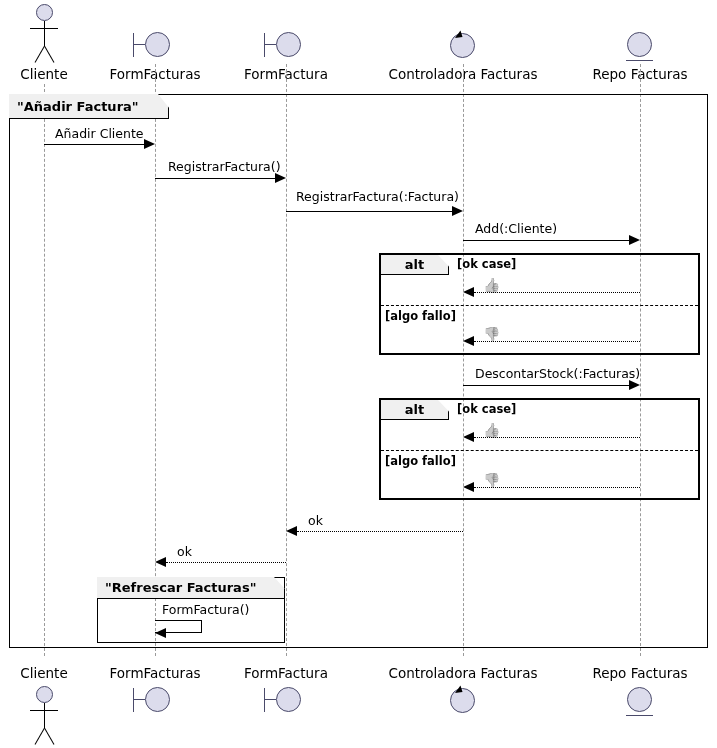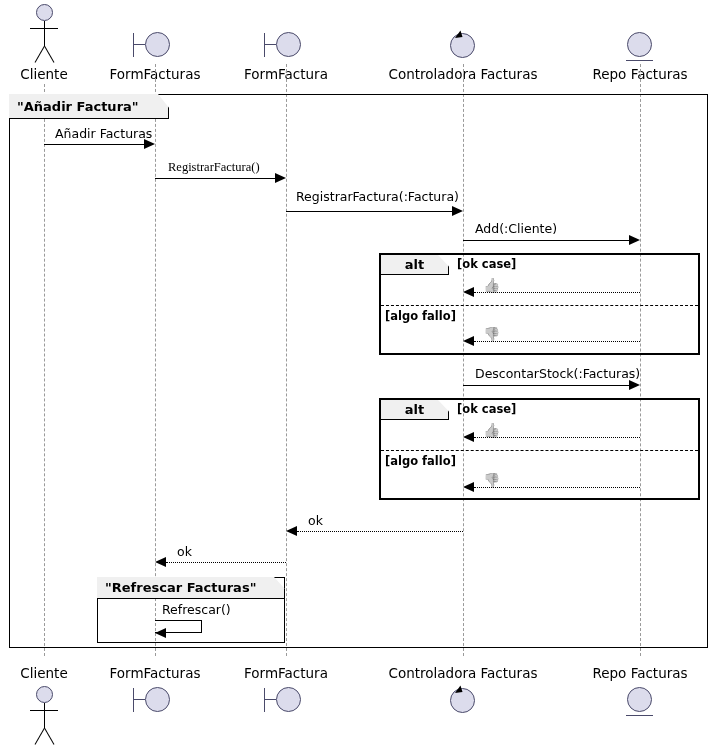--- a/index.html
+++ b/index.html
@@ -331,25 +331,25 @@
 
   <div class="lifeline" style="left:44px;  top:84px; height:572px;"></div>
   <div class="lifeline" style="left:155px; top:64px; height:592px;"></div>
   <div class="lifeline" style="left:286px; top:64px; height:592px;"></div>
   <div class="lifeline" style="left:463px; top:64px; height:592px;"></div>
   <div class="lifeline" style="left:640px; top:64px; height:592px;"></div>
 
   <div class="frame" style="left:9px; top:94px; width:699px; height:554px;"></div>
   <div class="frame-label notch" style="left:9px; top:94px; width:160px; height:25px;">"Añadir Factura"</div>
 
-  <div class="msg-label" style="left:55px; top:128px;">Añadir Facturas</div>
+  <div class="msg-label" style="left:55px; top:128px;">Añadir Cliente</div>
   <div class="msg-line" style="left:44px; top:144px; width:100px;"></div>
   <div class="arrow right" style="left:144px; top:139px;"></div>
 
-  <div class="msg-label" style="left:168px; top:161px;font-family:Liberation Serif, serif;">RegistrarFactura()</div>
+  <div class="msg-label" style="left:168px; top:161px;">RegistrarFactura()</div>
   <div class="msg-line" style="left:155px; top:178px; width:120px;"></div>
   <div class="arrow right" style="left:275px; top:173px;"></div>
 
   <div class="msg-label" style="left:296px; top:191px;">RegistrarFactura(:Factura)</div>
   <div class="msg-line" style="left:286px; top:211px; width:166px;"></div>
   <div class="arrow right" style="left:452px; top:206px;"></div>
 
   <div class="msg-label" style="left:475px; top:223px;">Add(:Cliente)</div>
   <div class="msg-line" style="left:463px; top:240px; width:166px;"></div>
   <div class="arrow right" style="left:629px; top:235px;"></div>
@@ -392,21 +392,21 @@
   <div class="msg-line ret" style="left:297px; top:531px; width:166px;"></div>
   <div class="arrow left" style="left:286px; top:526px;"></div>
 
   <div class="msg-label" style="left:177px; top:546px;">ok</div>
   <div class="msg-line ret" style="left:166px; top:562px; width:120px;"></div>
   <div class="arrow left" style="left:155px; top:557px;"></div>
 
   <div class="frame" style="left:97px; top:577px; width:188px; height:66px;"></div>
   <div class="frame-label notch" style="left:97px; top:577px; width:188px; height:22px;">"Refrescar Facturas"</div>
 
-  <div class="msg-label" style="left:162px; top:604px;">Refrescar()</div>
+  <div class="msg-label" style="left:162px; top:604px;">FormFactura()</div>
   <div class="selfmsg" style="left:155px; top:620px; width:47px; height:13px;"></div>
   <div class="arrow left" style="left:155px; top:628px;"></div>
 
   <div class="p-label" style="left:44px;  top:665px;">Cliente</div>
   <div class="icon-wrap" style="left:44px; top:686px;">
     <div class="actor">
       <div class="head"></div>
         <div class="body"></div>
         <div class="arms"></div>
       <div class="leg-l"></div>

